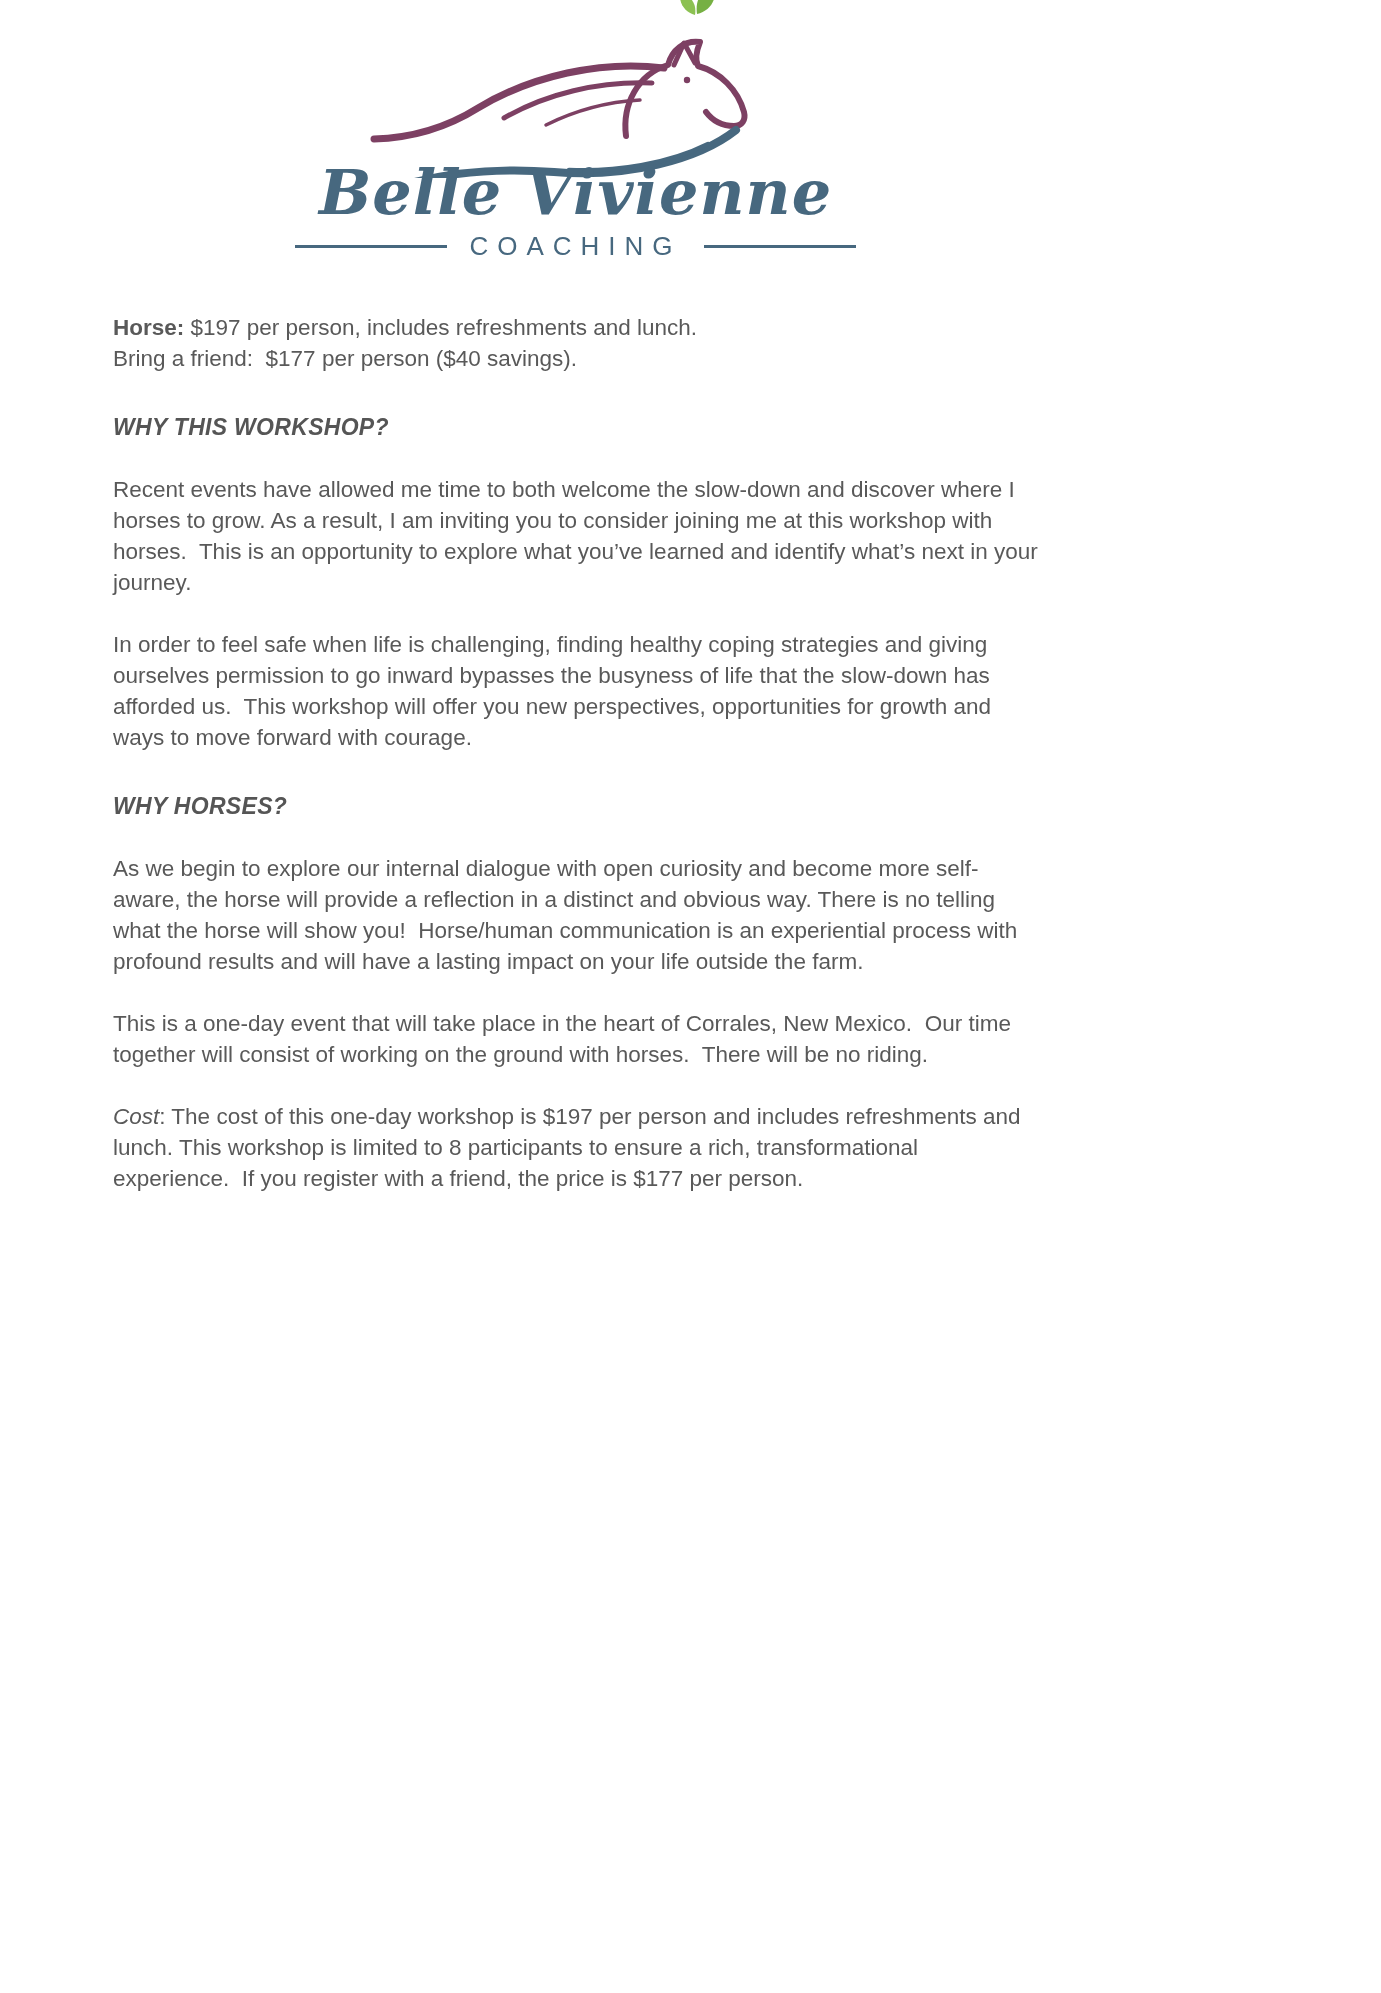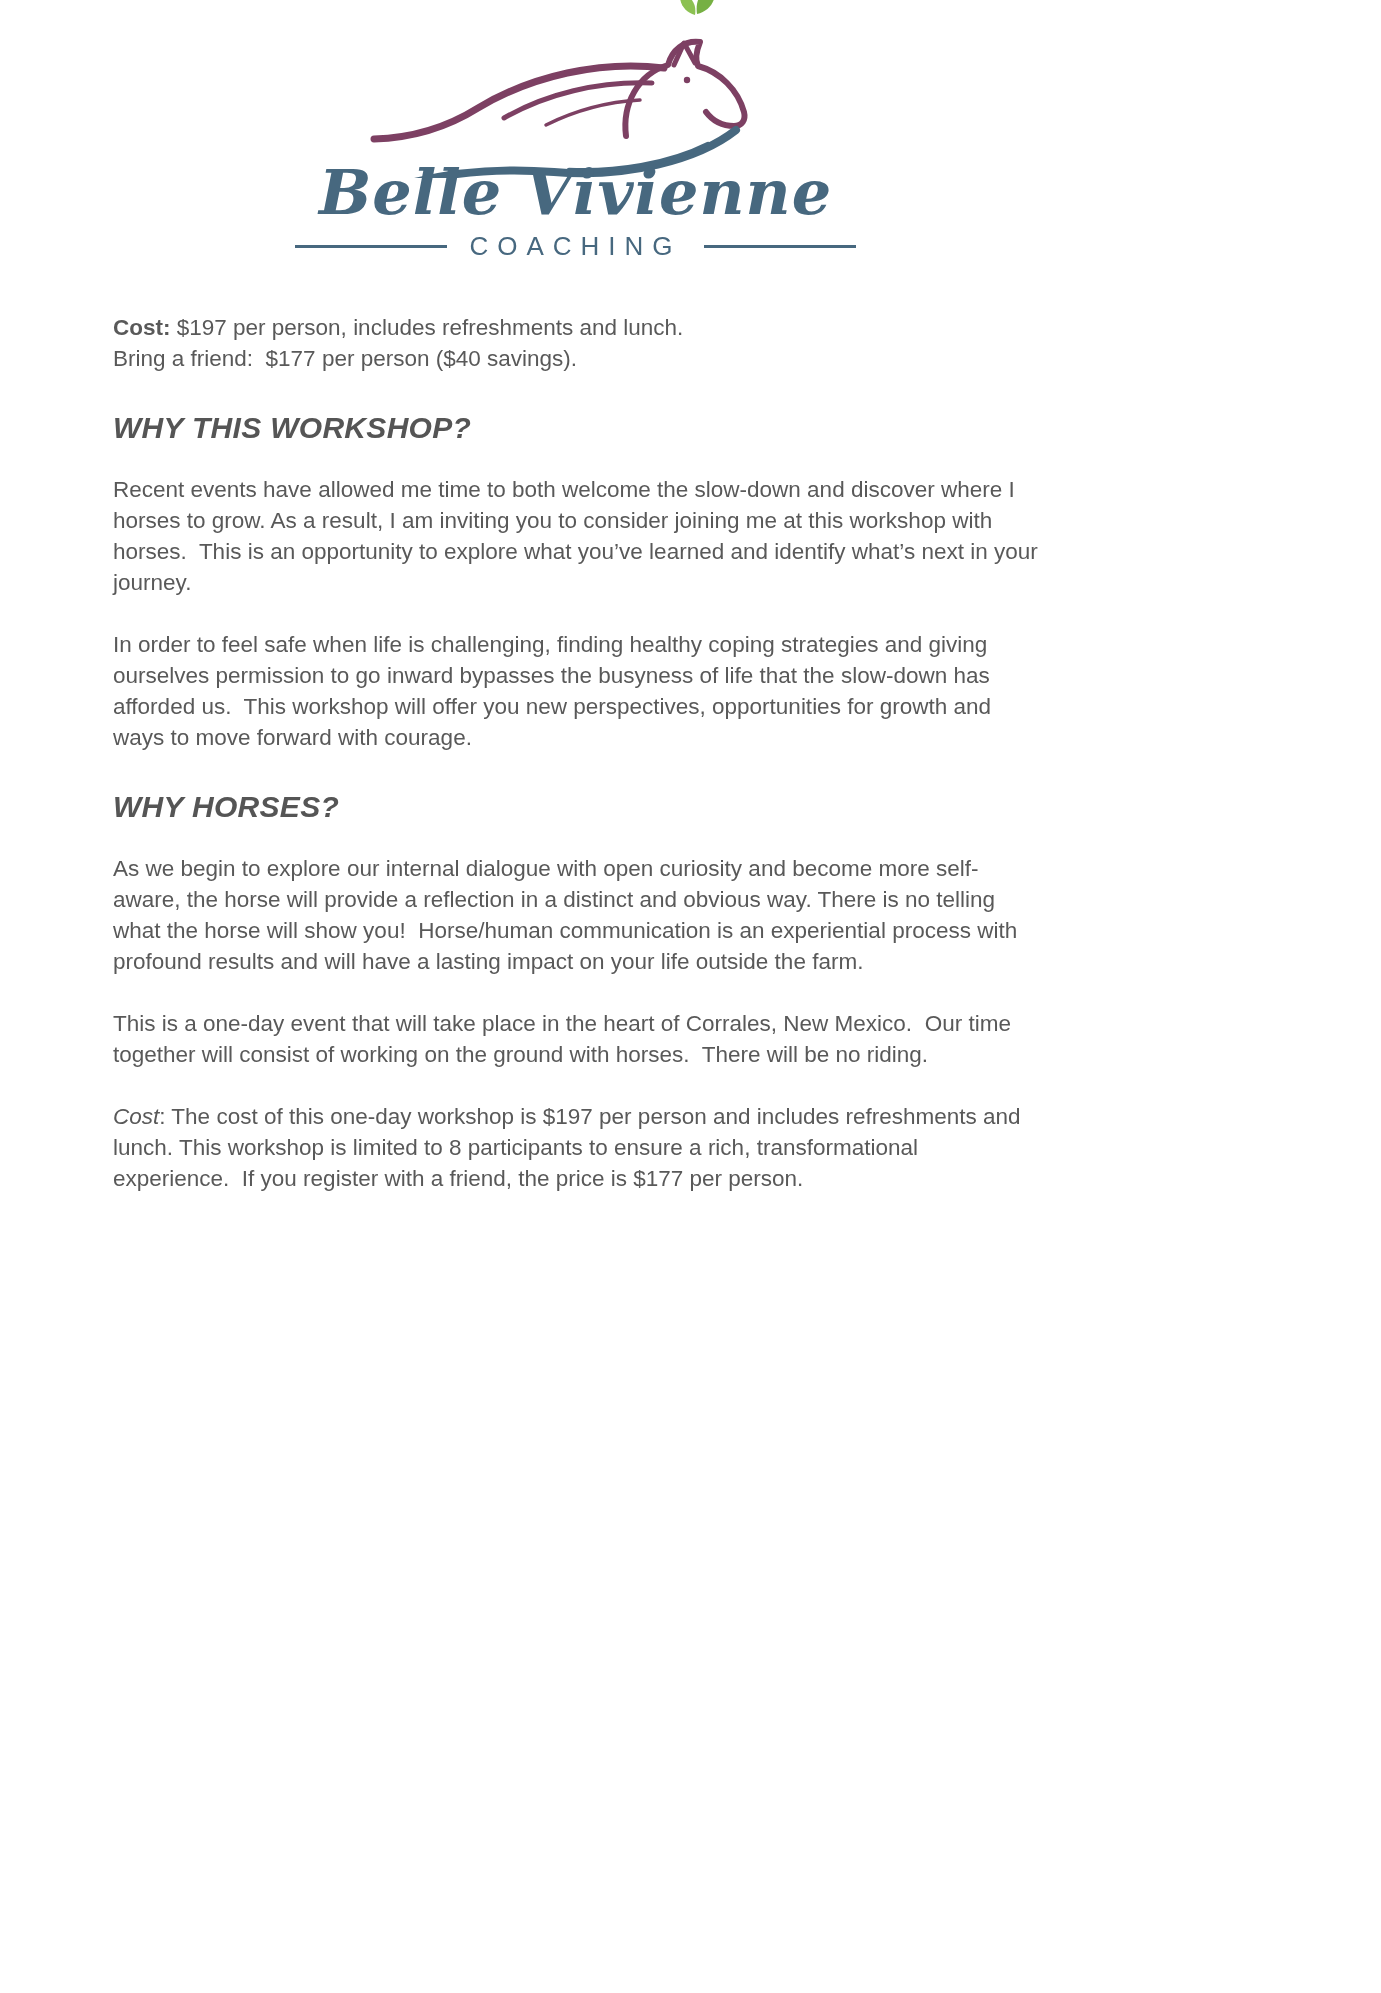--- a/index.html
+++ b/index.html
@@ -69,21 +69,21 @@
   .doc-text {
     color: #595959;
     font-size: 22.5px;
     line-height: 31px;
   }
   .doc-text p {
     margin: 0 0 31px 0;
     white-space: pre-wrap;
   }
   .doc-text h2 {
-    font-size: 30px;
+    font-size: 23px;
     font-weight: bold;
     font-style: italic;
     color: #555555;
     margin: 38px 0 31px 0;
     letter-spacing: 0.3px;
   }
   .lead-bold { font-weight: bold; }
   .lead-bold-italic { font-weight: normal; font-style: italic; }
 </style>
 </head>
@@ -122,21 +122,21 @@
 
       <div class="tagline-row">
         <span class="tagline-rule"></span>
         <span class="tagline-text">COACHING</span>
         <span class="tagline-rule"></span>
       </div>
     </header>
 
     <main class="doc-text">
 
-      <p><span class="lead-bold">Cost:</span><span> $197 per person, includes refreshments and lunch.</span><br><span>Bring a friend:  $177 per person ($40 savings).</span></p>
+      <p><span class="lead-bold">Horse:</span><span> $197 per person, includes refreshments and lunch.</span><br><span>Bring a friend:  $177 per person ($40 savings).</span></p>
 
       <h2>WHY THIS WORKSHOP?</h2>
 
       <p>Recent events have allowed me time to both welcome the slow-down and discover where I horses to grow. As a result, I am inviting you to consider joining me at this workshop with horses.  This is an opportunity to explore what you’ve learned and identify what’s next in your journey.</p>
 
       <p>In order to feel safe when life is challenging, finding healthy coping strategies and giving ourselves permission to go inward bypasses the busyness of life that the slow-down has afforded us.  This workshop will offer you new perspectives, opportunities for growth and ways to move forward with courage.</p>
 
       <h2>WHY HORSES?</h2>
 
       <p>As we begin to explore our internal dialogue with open curiosity and become more self-aware, the horse will provide a reflection in a distinct and obvious way. There is no telling what the horse will show you!  Horse/human communication is an experiential process with profound results and will have a lasting impact on your life outside the farm.</p>

